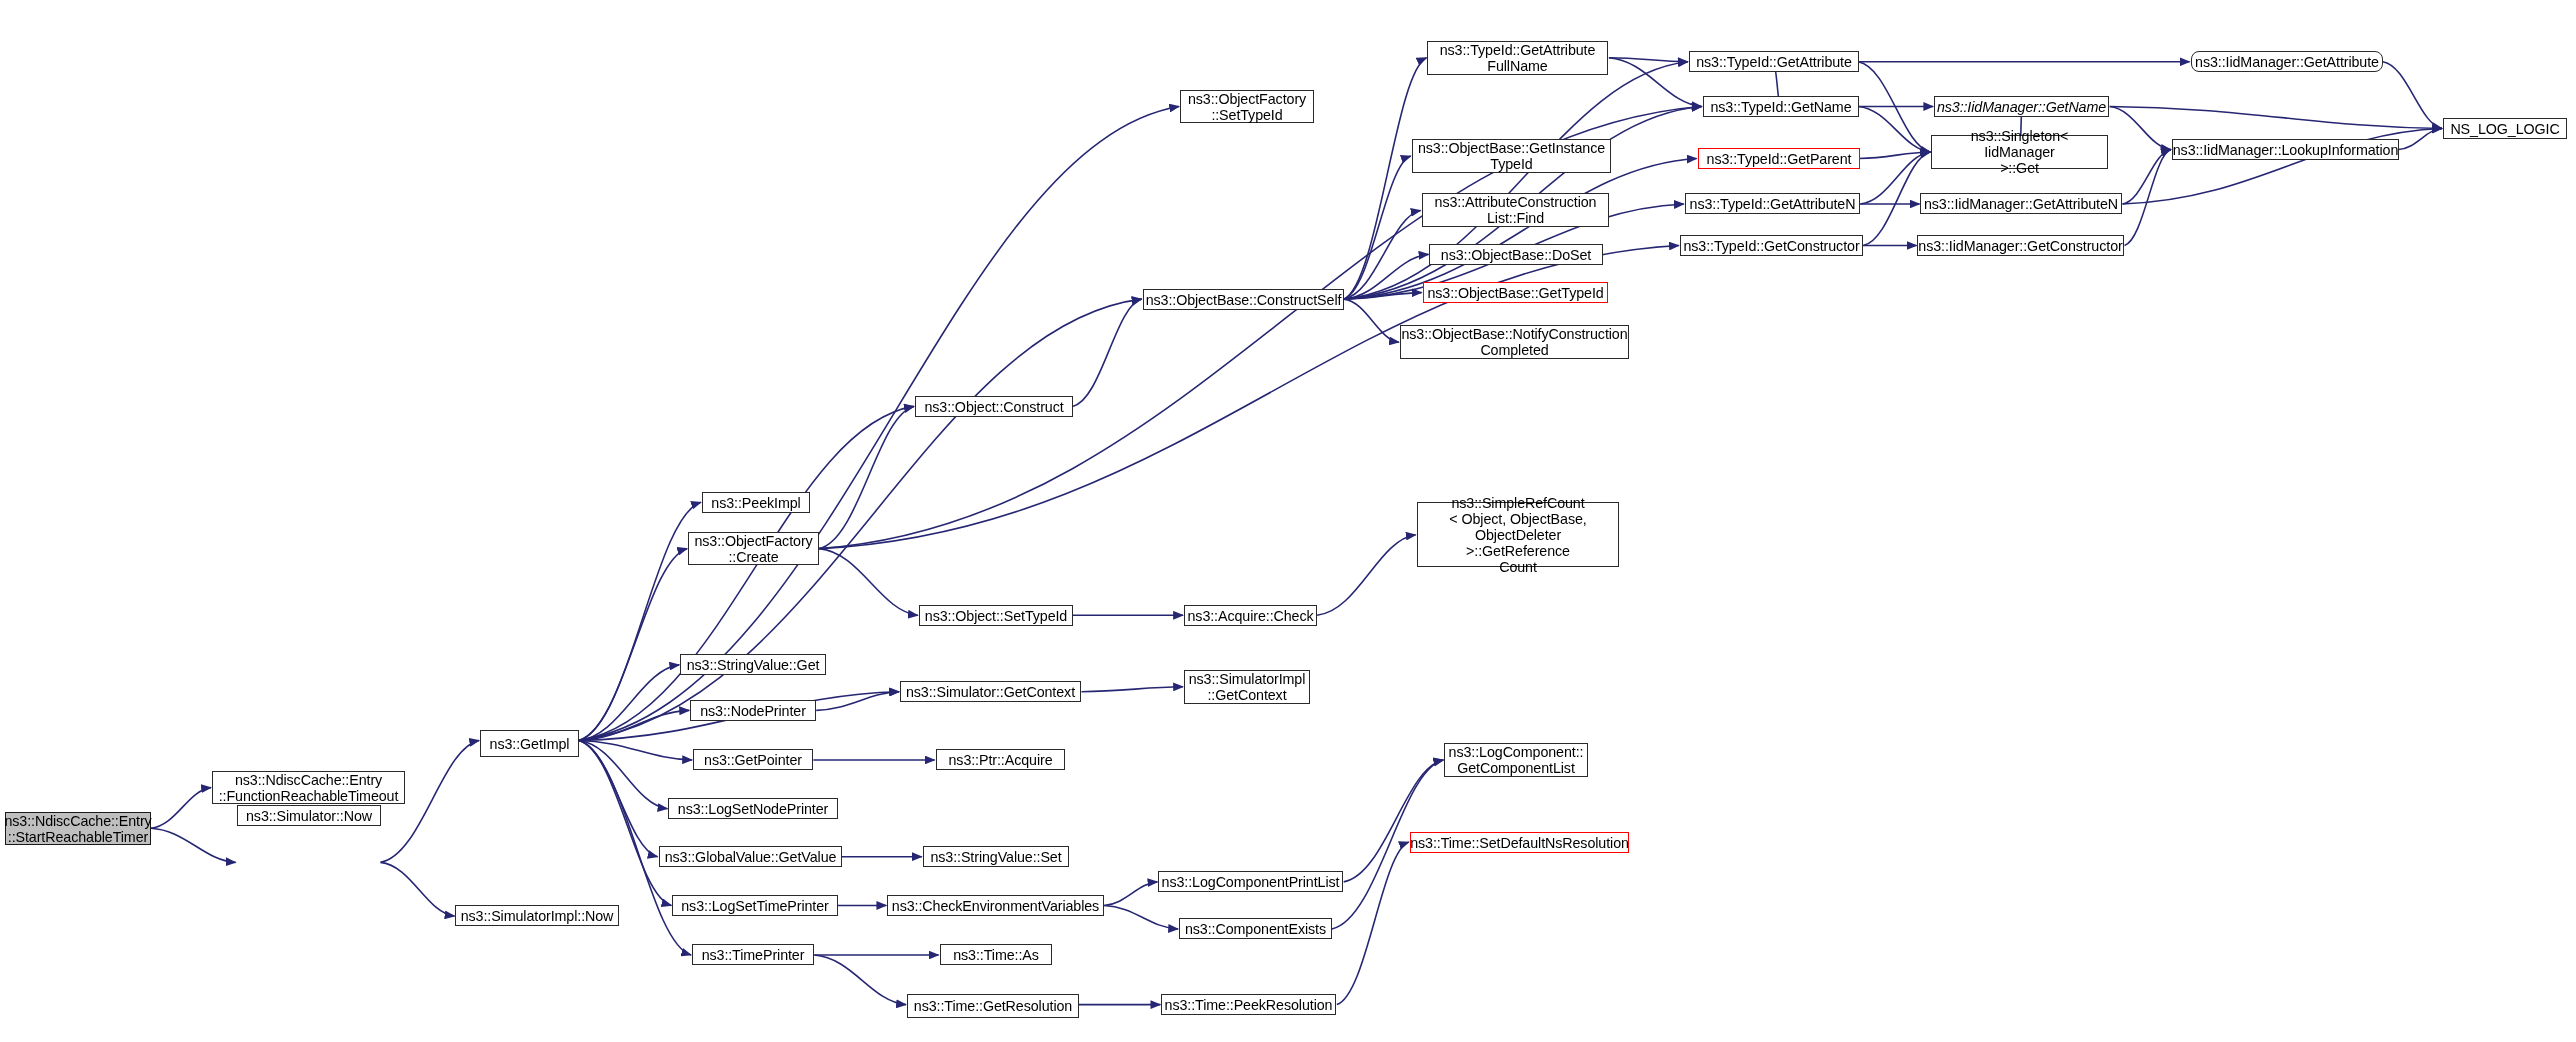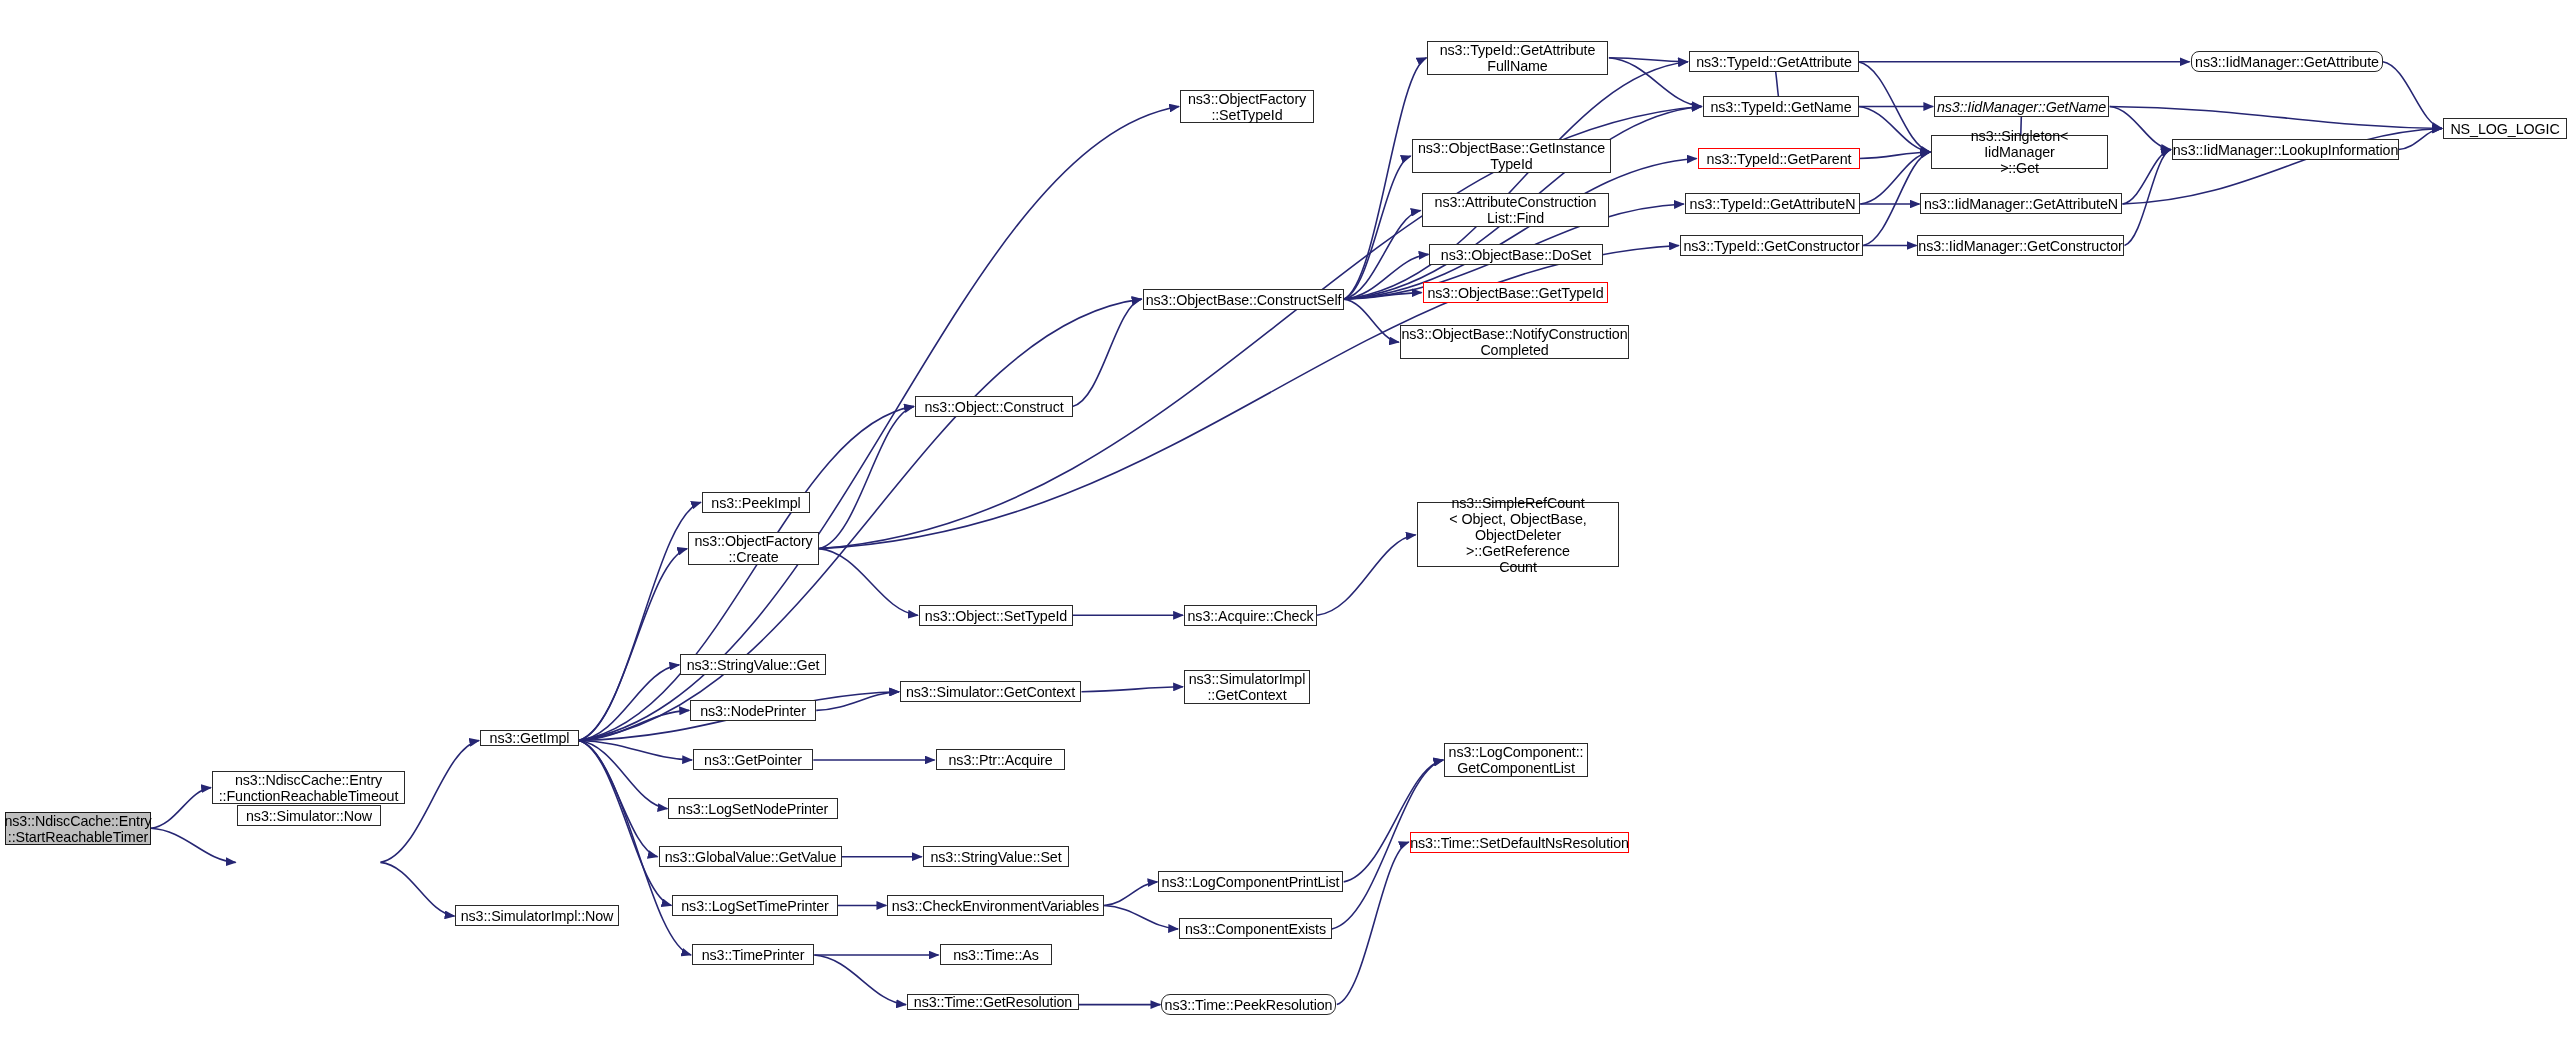--- a/index.html
+++ b/index.html
@@ -117,46 +117,46 @@
         <path d="M2140,108.00858034321374 C2281.54,109.34425897035882 2348.94,128.93421216848674 2477,130.26989079563182" marker-end="url(#ah)"></path>
       </g>
   </svg>
   <div id="node-layer">
       <div class="node root" style="left: 5px; top: 812px; width: 146px; height: 33px;"><span>ns3::NdiscCache::Entry
 ::StartReachableTimer</span></div>
       <div class="node" style="left: 212px; top: 771px; width: 193px; height: 33px;"><span>ns3::NdiscCache::Entry
 ::FunctionReachableTimeout</span></div>
       <div class="node" style="left: 237px; top: 805px; width: 144px; height: 21px;"><span>ns3::Simulator::Now</span></div>
       <div class="node" style="left: 455px; top: 905px; width: 164px; height: 21px;"><span>ns3::SimulatorImpl::Now</span></div>
-      <div class="node" style="left: 480px; top: 730px; width: 99px; height: 16px;"><span>ns3::GetImpl</span></div>
+      <div class="node" style="left: 480px; top: 730px; width: 99px; height: 27px;"><span>ns3::GetImpl</span></div>
       <div class="node" style="left: 702px; top: 492px; width: 108px; height: 21px;"><span>ns3::PeekImpl</span></div>
       <div class="node" style="left: 688px; top: 532px; width: 131px; height: 33px;"><span>ns3::ObjectFactory
 ::Create</span></div>
       <div class="node" style="left: 680px; top: 654px; width: 146px; height: 21px;"><span>ns3::StringValue::Get</span></div>
       <div class="node" style="left: 690px; top: 700px; width: 126px; height: 21px;"><span>ns3::NodePrinter</span></div>
       <div class="node" style="left: 693px; top: 749px; width: 120px; height: 21px;"><span>ns3::GetPointer</span></div>
       <div class="node" style="left: 668px; top: 798px; width: 170px; height: 21px;"><span>ns3::LogSetNodePrinter</span></div>
       <div class="node" style="left: 659px; top: 846px; width: 183px; height: 21px;"><span>ns3::GlobalValue::GetValue</span></div>
       <div class="node" style="left: 672px; top: 895px; width: 166px; height: 21px;"><span>ns3::LogSetTimePrinter</span></div>
       <div class="node" style="left: 692px; top: 944px; width: 122px; height: 21px;"><span>ns3::TimePrinter</span></div>
       <div class="node" style="left: 915px; top: 396px; width: 158px; height: 21px;"><span>ns3::Object::Construct</span></div>
       <div class="node" style="left: 919px; top: 605px; width: 154px; height: 21px;"><span>ns3::Object::SetTypeId</span></div>
       <div class="node" style="left: 900px; top: 681px; width: 181px; height: 21px;"><span>ns3::Simulator::GetContext</span></div>
       <div class="node" style="left: 936px; top: 749px; width: 129px; height: 21px;"><span>ns3::Ptr::Acquire</span></div>
       <div class="node" style="left: 923px; top: 846px; width: 146px; height: 21px;"><span>ns3::StringValue::Set</span></div>
       <div class="node" style="left: 887px; top: 895px; width: 217px; height: 21px;"><span>ns3::CheckEnvironmentVariables</span></div>
       <div class="node" style="left: 940px; top: 944px; width: 112px; height: 21px;"><span>ns3::Time::As</span></div>
-      <div class="node" style="left: 907px; top: 994px; width: 172px; height: 16px;"><span>ns3::Time::GetResolution</span></div>
+      <div class="node" style="left: 907px; top: 994px; width: 172px; height: 24px;"><span>ns3::Time::GetResolution</span></div>
       <div class="node" style="left: 1143px; top: 289px; width: 201px; height: 21px;"><span>ns3::ObjectBase::ConstructSelf</span></div>
       <div class="node" style="left: 1184px; top: 605px; width: 133px; height: 21px;"><span>ns3::Acquire::Check</span></div>
       <div class="node" style="left: 1184px; top: 670px; width: 126px; height: 34px;"><span>ns3::SimulatorImpl
 ::GetContext</span></div>
       <div class="node" style="left: 1158px; top: 871px; width: 185px; height: 21px;"><span>ns3::LogComponentPrintList</span></div>
       <div class="node" style="left: 1179px; top: 918px; width: 153px; height: 21px;"><span>ns3::ComponentExists</span></div>
-      <div class="node" style="left: 1161px; top: 994px; width: 175px; height: 21px; border-radius: 9px;"><span>ns3::Time::PeekResolution</span></div>
+      <div class="node" style="left: 1161px; top: 994px; width: 175px; height: 21px;"><span>ns3::Time::PeekResolution</span></div>
       <div class="node" style="left: 1180px; top: 90px; width: 134px; height: 33px;"><span>ns3::ObjectFactory
 ::SetTypeId</span></div>
       <div class="node" style="left: 1427px; top: 41px; width: 181px; height: 34px;"><span>ns3::TypeId::GetAttribute
 FullName</span></div>
       <div class="node" style="left: 1412px; top: 139px; width: 199px; height: 34px;"><span>ns3::ObjectBase::GetInstance
 TypeId</span></div>
       <div class="node" style="left: 1422px; top: 193px; width: 187px; height: 34px;"><span>ns3::AttributeConstruction
 List::Find</span></div>
       <div class="node" style="left: 1429px; top: 244px; width: 174px; height: 21px;"><span>ns3::ObjectBase::DoSet</span></div>
       <div class="node redborder" style="left: 1423px; top: 282px; width: 185px; height: 21px;"><span>ns3::ObjectBase::GetTypeId</span></div>

